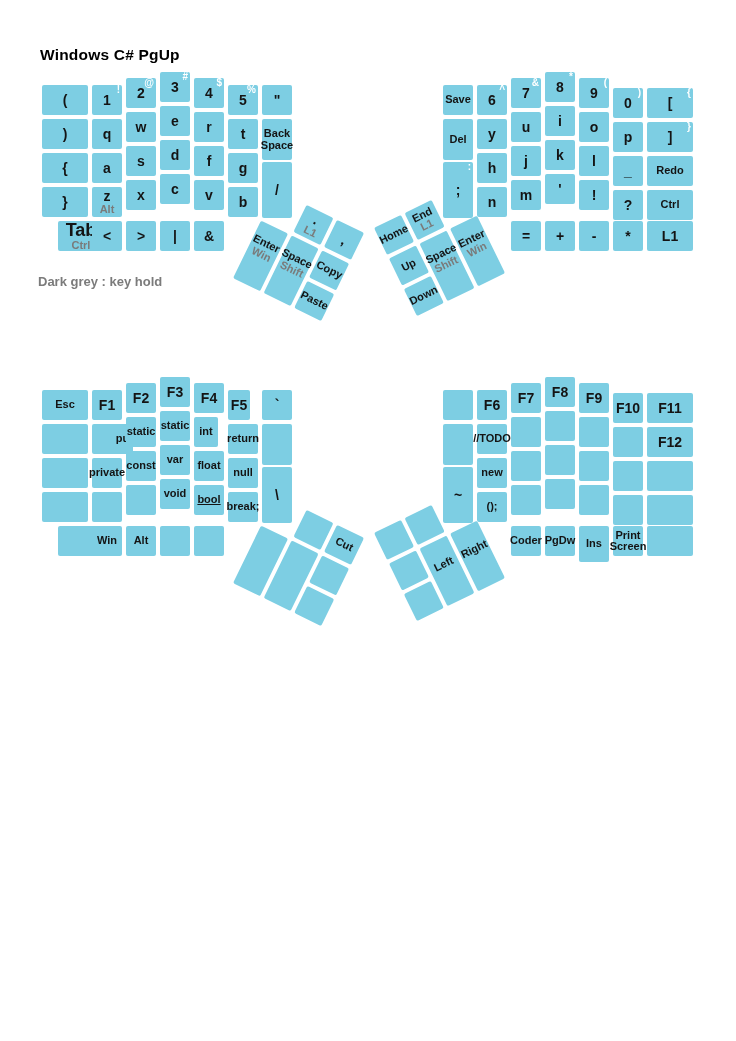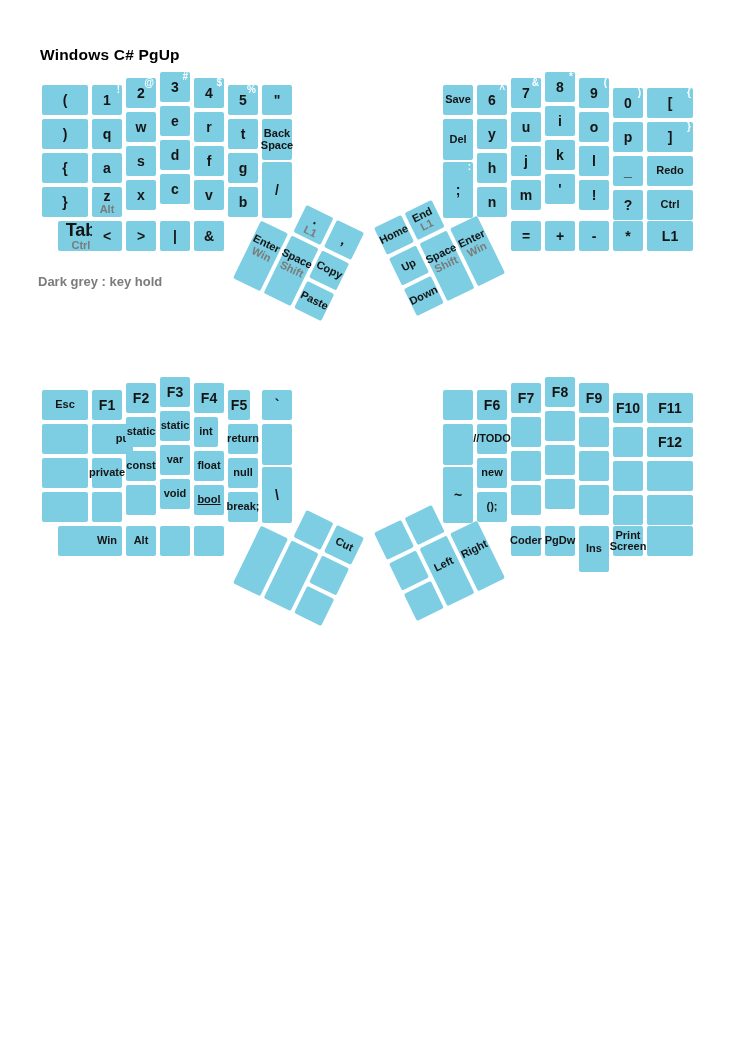--- a/index.html
+++ b/index.html
@@ -454,21 +454,21 @@
       </div>
       <div class="key" style="left: 647px; top: 495px; width: 46px; height: 30px;">
         <span class="lg"></span>
       </div>
       <div class="key" style="left: 511px; top: 526px; width: 30px; height: 30px;">
         <span class="md">Coder</span>
       </div>
       <div class="key" style="left: 545px; top: 526px; width: 30px; height: 30px;">
         <span class="md">PgDw</span>
       </div>
-      <div class="key" style="left: 579px; top: 526px; width: 30px; height: 46px;">
+      <div class="key" style="left: 579px; top: 526px; width: 30px; height: 36px;">
         <span class="md">Ins</span>
       </div>
       <div class="key" style="left: 613px; top: 526px; width: 30px; height: 30px;">
         <span class="sm wrap">Print Screen</span>
       </div>
       <div class="key" style="left: 647px; top: 526px; width: 46px; height: 30px;">
         <span class="lg"></span>
       </div>
       <div class="thumb" style="left: 276px; top: 495px; transform: rotate(26deg);">
         <div class="key" style="left: 34px; top: 0px; width: 30px; height: 30px;">

